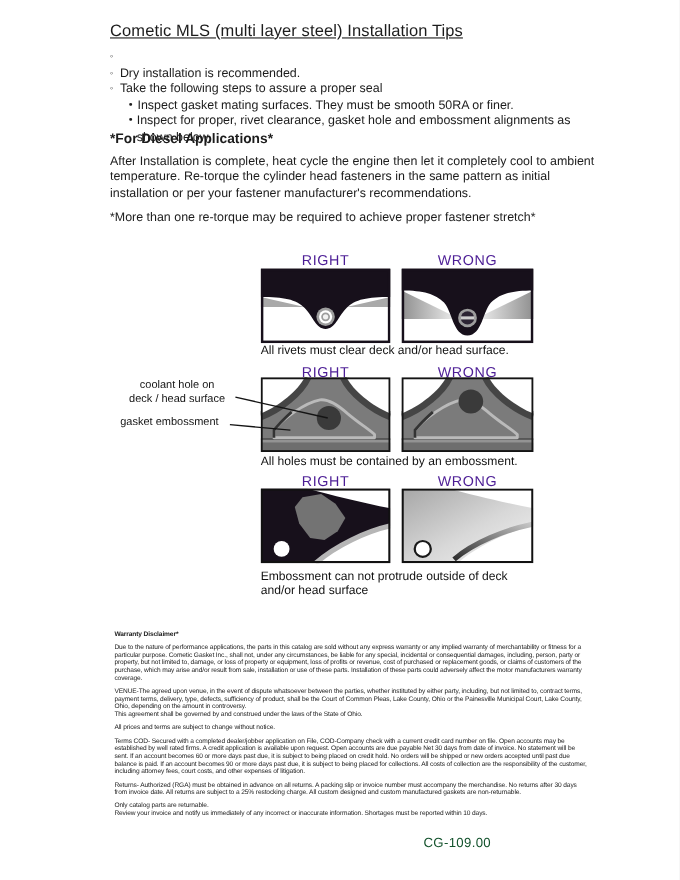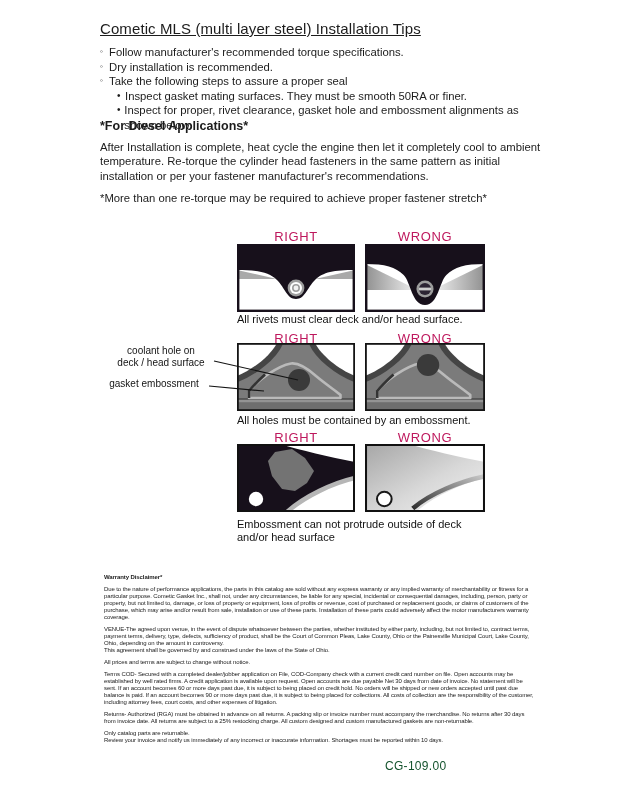--- a/index.html
+++ b/index.html
@@ -12,21 +12,21 @@
   .head{position:absolute;left:100px;top:20px;width:448px;}
   .title{font-size:15px;font-weight:normal;text-decoration:underline;margin:0 0 8px 0;letter-spacing:.1px;}
   .tip{font-size:11.3px;line-height:14.5px;display:flex;}
   .tip .b1{width:9px;font-size:8px;line-height:14.5px;}
   .subtip{font-size:11.3px;line-height:14.5px;display:flex;padding-left:17px;}
   .subtip .b2{width:8px;font-size:10px;line-height:14px;}
   .diesel{position:absolute;left:100px;top:119px;width:452px;}
   .diesel h2{font-size:12.5px;font-weight:bold;margin:0 0 7px 0;}
   .diesel p{font-size:11.3px;line-height:14.3px;margin:0 0 8px 0;}
   
-  .dg-label{position:absolute;font-size:13px;letter-spacing:.6px;color:#be185d;text-align:center;}
+  .dg-label{position:absolute;font-size:13px;letter-spacing:.6px;color:#4c1d95;text-align:center;}
   .panel{position:absolute;width:118px;height:68px;}
   .panel svg{display:block;width:100%;height:100%;}
   .caption{position:absolute;font-size:11px;line-height:12.5px;color:#121212;}
   .ann{position:absolute;font-size:10px;line-height:11.5px;text-align:center;color:#141414;}
   .leader{position:absolute;left:0;top:330px;width:618px;height:100px;pointer-events:none;}
   
   .legal{position:absolute;left:104px;top:574px;width:432px;font-size:6px;line-height:7px;color:#222;letter-spacing:-.1px;}
   .legal .lh{font-weight:bold;margin:0 0 5px 0;}
   .legal p{margin:0 0 5px 0;}
   .legal p.tight{margin:0;}
@@ -57,21 +57,20 @@
         <stop offset="0" stop-color="#2e2e2e"></stop>
           <stop offset="1" stop-color="#c6c6c6"></stop>
       </linearGradient>
     </defs>
   </svg>
 
   <div class="head">
     <h1 class="title">Cometic MLS (multi layer steel) Installation Tips</h1>
     <div class="tip">
       <span class="b1">◦</span>
-      <span>Follow manufacturer's recommended torque specifications.</span>
     </div>
     <div class="tip">
       <span class="b1">◦</span>
       <span>Dry installation is recommended.</span>
     </div>
     <div class="tip">
       <span class="b1">◦</span>
       <span>Take the following steps to assure a proper seal</span>
     </div>
     <div class="subtip">

